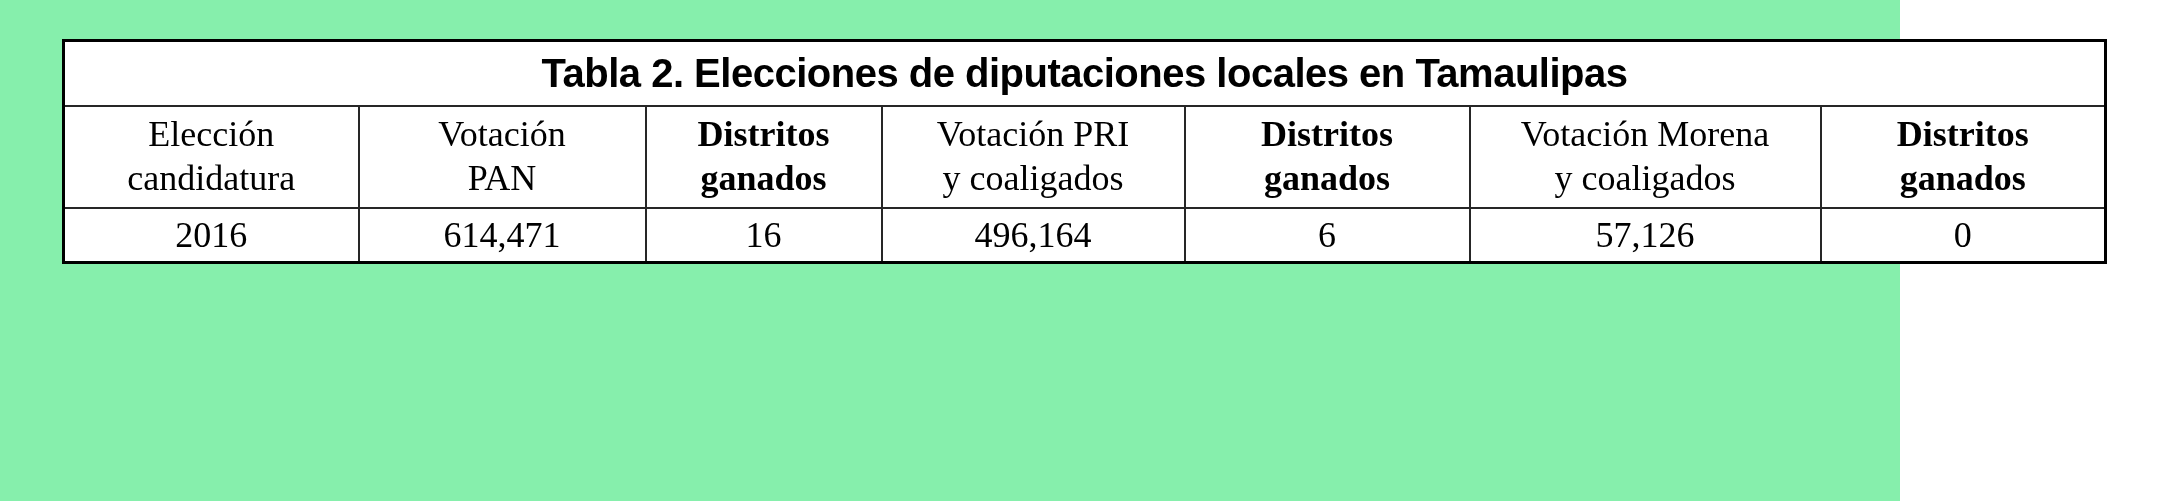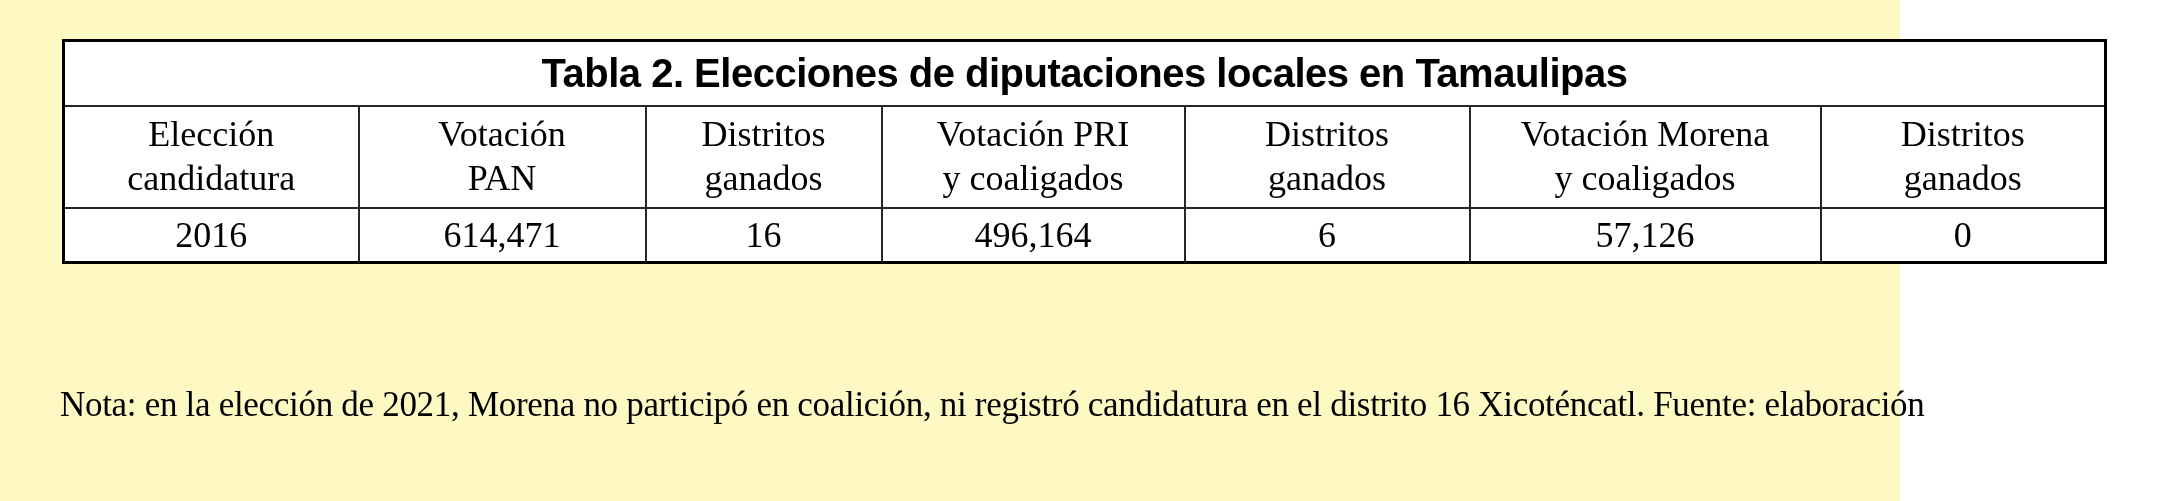--- a/index.html
+++ b/index.html
@@ -11,21 +11,21 @@
     width: 2176px;
     height: 501px;
     overflow: hidden;
     font-family: "Liberation Serif", serif;
     color: #000000;
   }
   .page {
     position: relative;
     width: 1900px;
     height: 501px;
-    background: #fef9c3;
+    background: #86efac;
   }
   table.tabla {
     position: absolute;
     left: 62px;
     top: 39px;
     width: 2042px;
     border-collapse: collapse;
     table-layout: fixed;
     border: 3px solid #000000;
     background: #ffffff;
@@ -41,21 +41,21 @@
     height: 63px;
     font-family: "Liberation Sans", sans-serif;
     font-weight: 700;
     font-size: 40px;
     letter-spacing: -0.5px;
   }
   th.hdr {
     height: 100px;
     font-size: 36px;
     line-height: 1.22;
-    font-weight: 400;
+    font-weight: 700;
   }
   th.hdr.bold { font-weight: 400; }
   th.hdr span { display: block; }
   tr.data-row td {
     height: 52px;
     font-size: 36px;
   }
   .note {
     position: absolute;
     left: 60px;
@@ -126,16 +126,15 @@
       <td>6</td>
       <td>57,126</td>
       <td>0</td>
     </tr>
 
 
   </tbody>
     </table>
 
   <div class="note">
-    <div>Nota: en la elección de 2021, Morena no participó en coalición, ni registró candidatura en el distrito 16 Xicoténcatl. Fuente: elaboración</div>
   </div>
 
 </div>
 
 </body></html>

